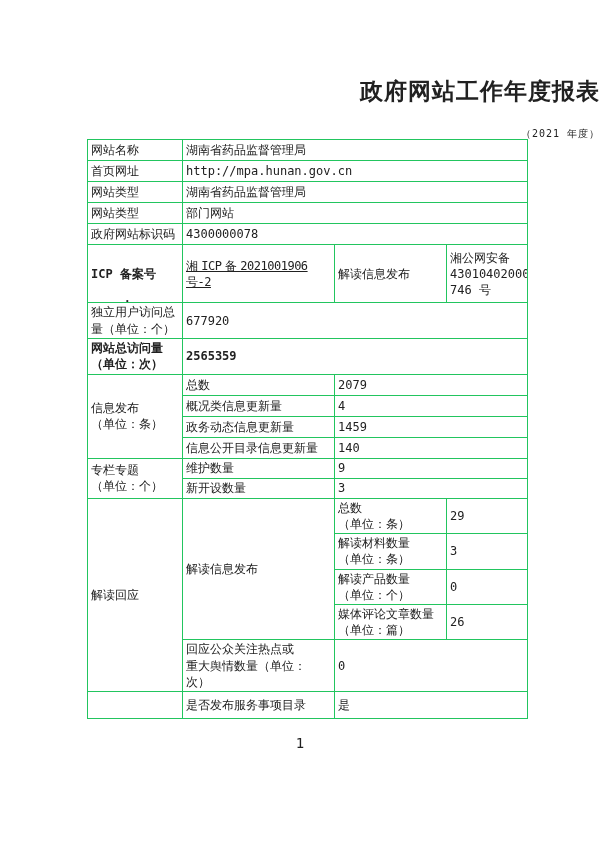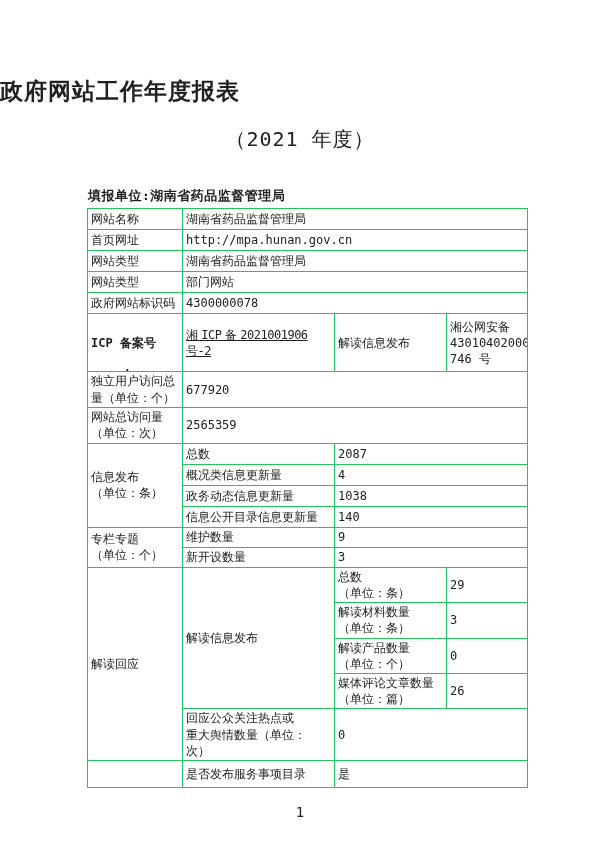--- a/index.html
+++ b/index.html
@@ -12,31 +12,31 @@
     width: 600px;
     height: 848px;
     background: #ffffff;
     overflow: hidden;
     color: #212121;
     font-family: "DejaVu Sans Mono", "DejaVu Serif", serif;
   }
   .doc-title {
     margin: 0;
     padding-top: 78px;
-    text-align: left;
+    text-align: right;
     font-size: 23px;
     line-height: 1.15;
     font-weight: bold;
     letter-spacing: 1px;
     font-family: "DejaVu Serif", "Liberation Serif", serif;
   }
   .doc-subtitle {
     margin-top: 24px;
-    text-align: center;
-    font-size: 20px;
+    text-align: right;
+    font-size: 10px;
     line-height: 1.1;
     letter-spacing: 1px;
   }
   .report-unit {
     margin: 37px 0 3px 88px;
     font-size: 13px;
     font-weight: bold;
     letter-spacing: 0.5px;
   }
   table.report {
@@ -73,38 +73,37 @@
     position: absolute;
     left: 36px;
     bottom: 0px;
     font-size: 11px;
     line-height: 6px;
   }
   tr.h21 { height: 21px; }
   tr.h20 { height: 20px; }
   tr.h58 { height: 58px; }
   tr.h33 { height: 33px; }
-  tr.h36 { height: 36px; }
+  tr.h36 { height: 36px; font-weight: bold; }
   tr.h35 { height: 35px; }
   tr.h50 { height: 50px; }
   tr.h27 { height: 27px; }
   .page-number {
     margin-top: 16px;
     text-align: center;
     font-size: 14px;
   }
 </style>
 </head>
 <body>
 
 <div class="page">
 
   <h1 class="doc-title">政府网站工作年度报表</h1>
   <div class="doc-subtitle">（2021 年度）</div>
-  <div class="report-unit">填报单位:湖南省药品监督管理局</div>
 
   <table class="report">
     <colgroup>
       <col style="width:95px">
       <col style="width:152px">
       <col style="width:112px">
       <col style="width:81px">
     </colgroup>
     <tbody>
       <tr class="h21">
@@ -145,29 +144,29 @@
       </tr>
       <tr class="h36">
         <td>网站总访问量
 （单位：次）</td>
         <td colspan="3">2565359</td>
       </tr>
       <tr class="h21">
         <td rowspan="4">信息发布
 （单位：条）</td>
         <td>总数</td>
-        <td colspan="2">2087</td>
+        <td colspan="2">2079</td>
       </tr>
       <tr class="h21">
         <td>概况类信息更新量</td>
         <td colspan="2">4</td>
       </tr>
       <tr class="h21">
         <td>政务动态信息更新量</td>
-        <td colspan="2">1038</td>
+        <td colspan="2">1459</td>
       </tr>
       <tr class="h21">
         <td>信息公开目录信息更新量</td>
         <td colspan="2">140</td>
       </tr>
       <tr class="h20">
         <td rowspan="2">专栏专题
 （单位：个）</td>
         <td>维护数量</td>
         <td colspan="2">9</td>

